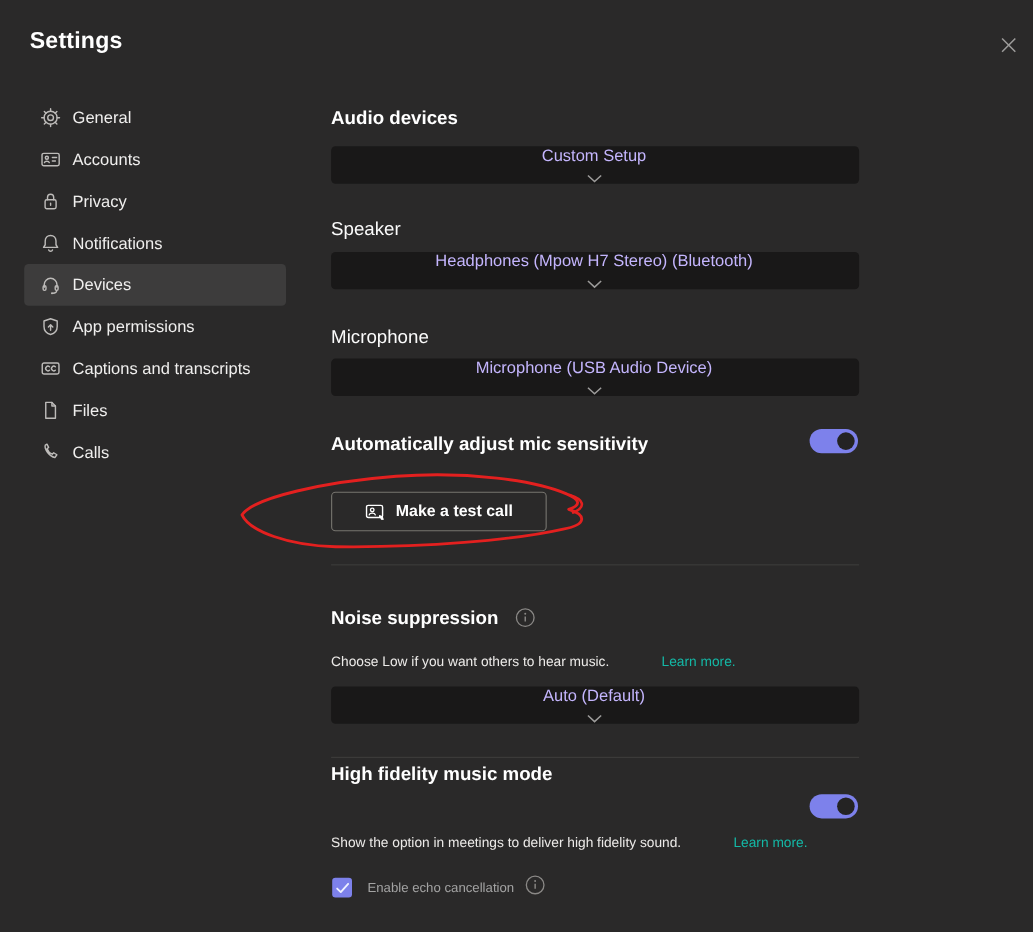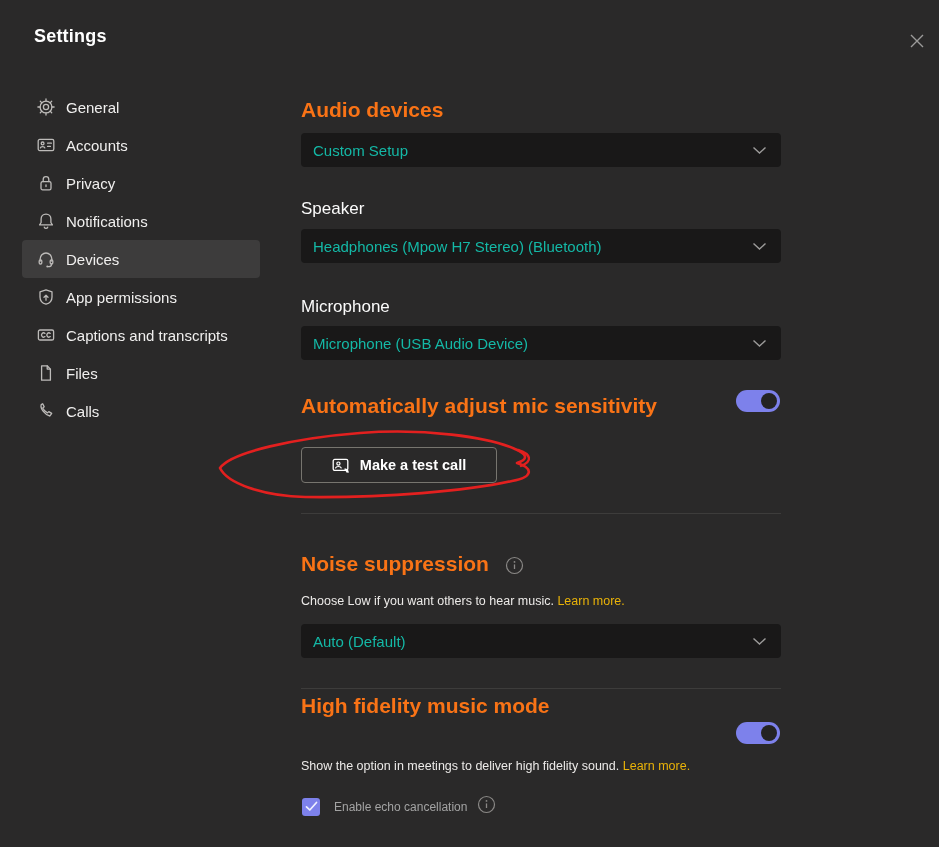--- a/index.html
+++ b/index.html
@@ -1,40 +1,40 @@
 <!DOCTYPE html>
 <html><head>
 <meta charset="utf-8">
 <style>
   html,body{margin:0;padding:0;background:#2a2929;}
   #app{position:relative;width:939px;height:847px;background:#2a2929;overflow:hidden;
        font-family:"Liberation Sans",sans-serif;color:#ffffff;}
 
-  .page-title{position:absolute;left:34px;top:26px;font-size:18px;font-weight:700;letter-spacing:.2px;}
+  .page-title{position:absolute;left:27px;top:26px;font-size:21px;font-weight:700;letter-spacing:.2px;}
   .close-btn{position:absolute;left:902px;top:26px;width:30px;height:30px;display:flex;
              align-items:center;justify-content:center;cursor:pointer;}
 
   
   .sidebar{position:absolute;left:22px;top:88px;width:238px;}
   .side-item{display:flex;align-items:center;height:38px;padding-left:14px;gap:10px;
              border-radius:4px;font-size:15px;color:#f0efee;cursor:pointer;box-sizing:border-box;}
   .side-item.selected{background:#3d3c3c;}
   .side-item svg{flex:0 0 auto;}
   .sicon{stroke:#bdbbb9;fill:none;stroke-width:1.3;stroke-linecap:round;stroke-linejoin:round;}
 
   
   .main{position:absolute;left:301px;top:0;width:480px;height:847px;}
-  .h1{position:absolute;left:0;font-size:21px;font-weight:700;color:#f97316;white-space:nowrap;}
+  .h1{position:absolute;left:0;font-size:17px;font-weight:700;color:#ffffff;white-space:nowrap;}
   .small-label{position:absolute;left:0;font-size:17px;color:#fbfbfb;}
   .desc{position:absolute;left:0;font-size:12.5px;color:#eceae8;white-space:nowrap;}
-  .link{color:#eab308;cursor:pointer;}
+  .link{color:#14b8a6;cursor:pointer;margin-left:44px;}
 
   .dropdown{position:absolute;left:0;width:480px;height:34px;background:#191818;border-radius:4px;
             display:flex;align-items:center;justify-content:space-between;padding:0 14px 0 12px;
-            box-sizing:border-box;font-size:15px;color:#14b8a6;cursor:pointer;}
+            box-sizing:border-box;font-size:15px;color:#c4b5fd;cursor:pointer;flex-direction:column;}
   .divider{position:absolute;left:0;width:480px;height:1px;background:#3d3c3b;}
 
   .toggle{position:absolute;width:44px;height:22px;border-radius:11px;background:#7d81eb;cursor:pointer;}
   .toggle .knob{position:absolute;right:3px;top:3px;width:16px;height:16px;border-radius:50%;background:#242323;}
 
   .test-btn{position:absolute;left:0;top:447px;width:196px;height:36px;border:1px solid #77756f;
             border-radius:4px;background:transparent;display:flex;align-items:center;justify-content:center;
             gap:9px;font-size:14.5px;font-weight:700;color:#ffffff;cursor:pointer;box-sizing:border-box;}
 
   .info{display:inline-block;vertical-align:-4px;margin-left:10px;cursor:pointer;}

